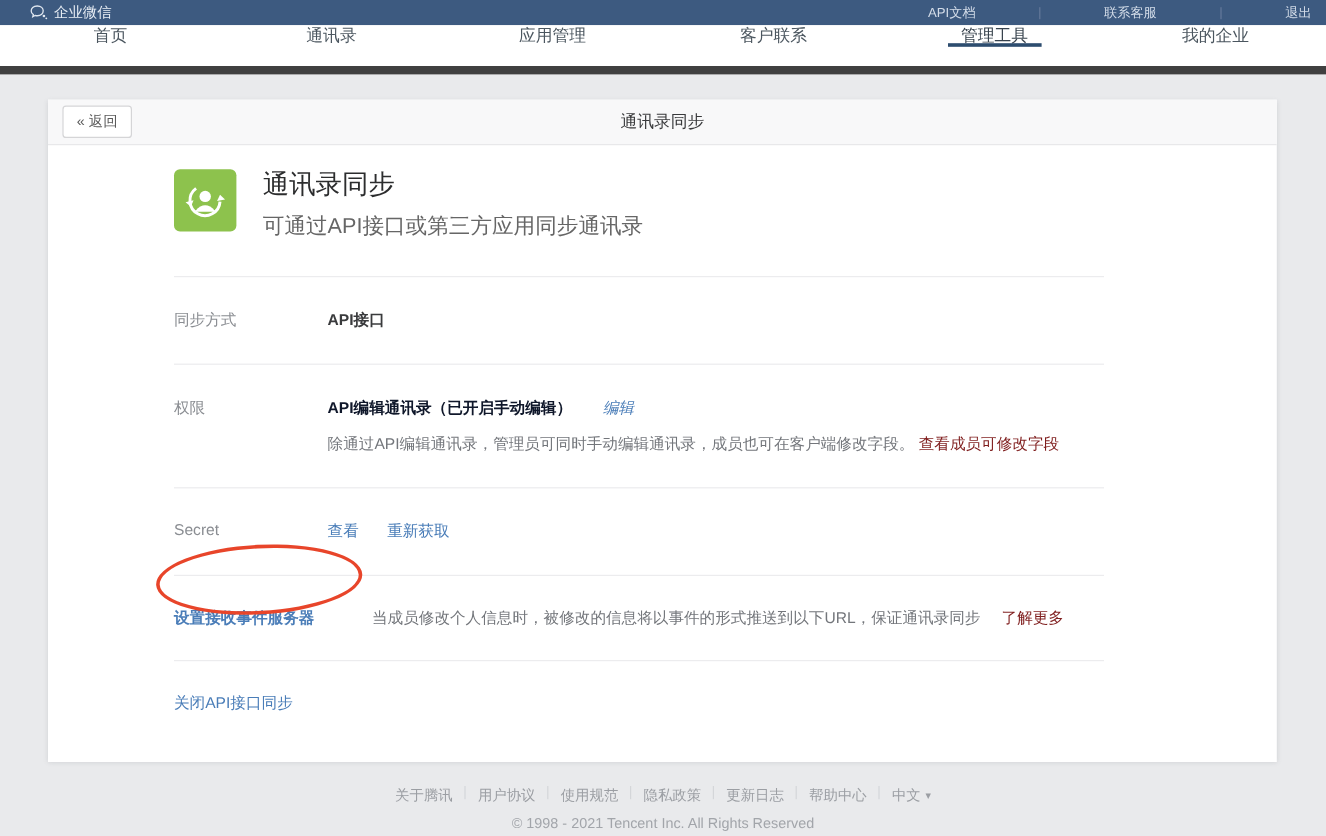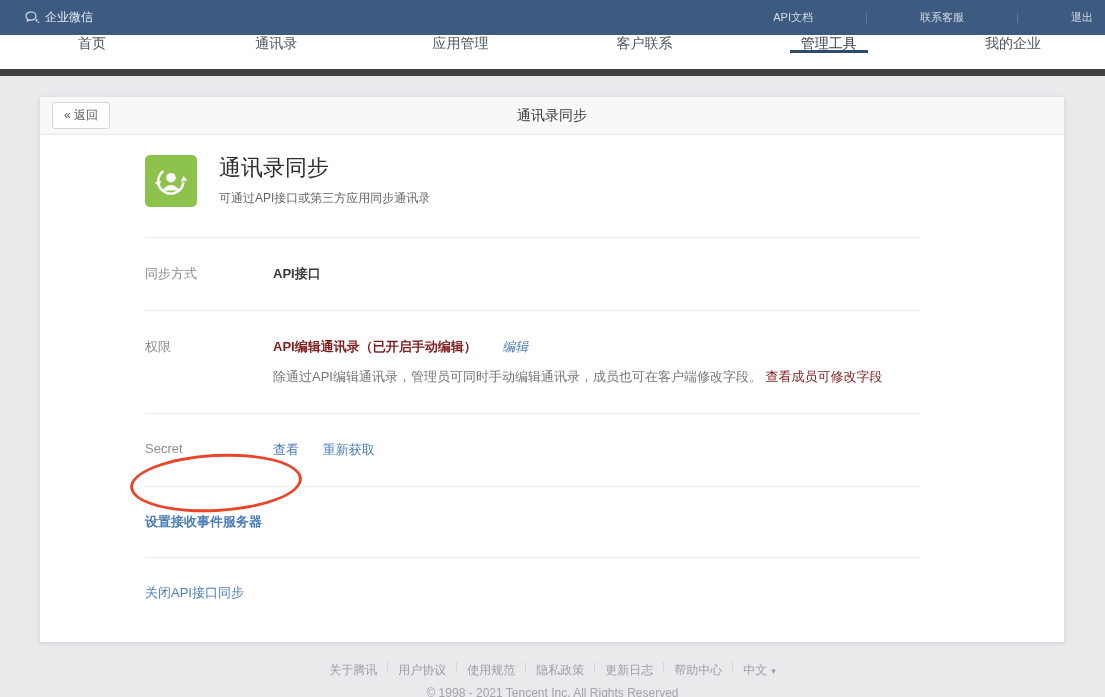--- a/index.html
+++ b/index.html
@@ -5,21 +5,21 @@
   * { margin:0; padding:0; box-sizing:border-box; }
   html,body { width:1105px; height:697px; }
   body {
     font-family:"Liberation Sans","DejaVu Sans",sans-serif;
     background:#e9eaec; color:#333; overflow:hidden; position:relative;
   }
   a { text-decoration:none; cursor:pointer; }
 
   
   .topbar {
-    height:35px; background:#3d5a80; display:flex; align-items:center;
+    height:21px; background:#3d5a80; display:flex; align-items:center;
     justify-content:space-between; padding:0 12px 0 25px;
   }
   .brand { display:flex; align-items:center; gap:5px; color:#e7edf4; font-size:12px; }
   .brand-icon svg { display:block; }
   .topbar-links { display:flex; align-items:center; font-size:11px;gap:44px; }
   .topbar-links a { color:#d3dce8; }
   .tsep { width:1px; height:10px; background:#64799a; margin:0 9px; }
 
   
   .nav {
@@ -56,29 +56,29 @@
   }
   .card-body { padding-bottom:40px; }
 
   
   .app-head { display:flex; gap:22px; padding:20px 0 30px 105px; align-items:flex-start; }
   .app-icon {
     width:52px; height:52px; border-radius:5px; background:#8dc24d;
     display:flex; align-items:center; justify-content:center; flex:none;
   }
   .app-title { font-size:22px; font-weight:400; color:#2c2d2e; line-height:1.2; }
-  .app-desc { font-size:12px; color:#666; margin-top:9px; }
+  .app-desc { font-size:18px; color:#666; margin-top:9px; }
 
   .divider { height:1px; background:#ececee; margin-left:105px; width:775px; }
 
   
   .row { display:flex; padding:27px 0 27px 105px; font-size:13px;gap:28px; }
   .row .label { width:100px; flex:none; color:#8a8d92; }
   .row .value { color:#3a3b3d; }
-  .bold { font-weight:bold; color:#7f1d1d; }
+  .bold { font-weight:bold; color:#0f172a; }
   .link { color:#4a7db8; }
   .link.bold { color:#7f1d1d; font-weight:normal; }
   .perm-line2 { margin-top:12px; color:#73767b; }
   .edit-link { margin-left:22px;font-style:italic; }
   .refresh-link { margin-left:20px; }
 
   .row-callback { display:flex; padding:26px 0 26px 105px; font-size:13px; }
   .row-callback .cb-link { width:165px; flex:none; font-weight:bold; }
   .cb-desc { color:#73767b; }
   .more-link { margin-left:14px; }
@@ -200,20 +200,24 @@
       <div class="value">
         <a class="link">查看</a>
         <a class="link refresh-link">重新获取</a>
       </div>
     </div>
 
     <div class="divider"></div>
 
     <div class="row-callback">
       <a class="link cb-link">设置接收事件服务器</a>
+      <div class="cb-desc">
+        <span>当成员修改个人信息时，被修改的信息将以事件的形式推送到以下URL，保证通讯录同步</span>
+        <a class="link bold more-link">了解更多</a>
+      </div>
     </div>
 
     <div class="divider"></div>
 
     <div class="row-close">
       <a class="link">关闭API接口同步</a>
     </div>
 
   </div>
 </div>

